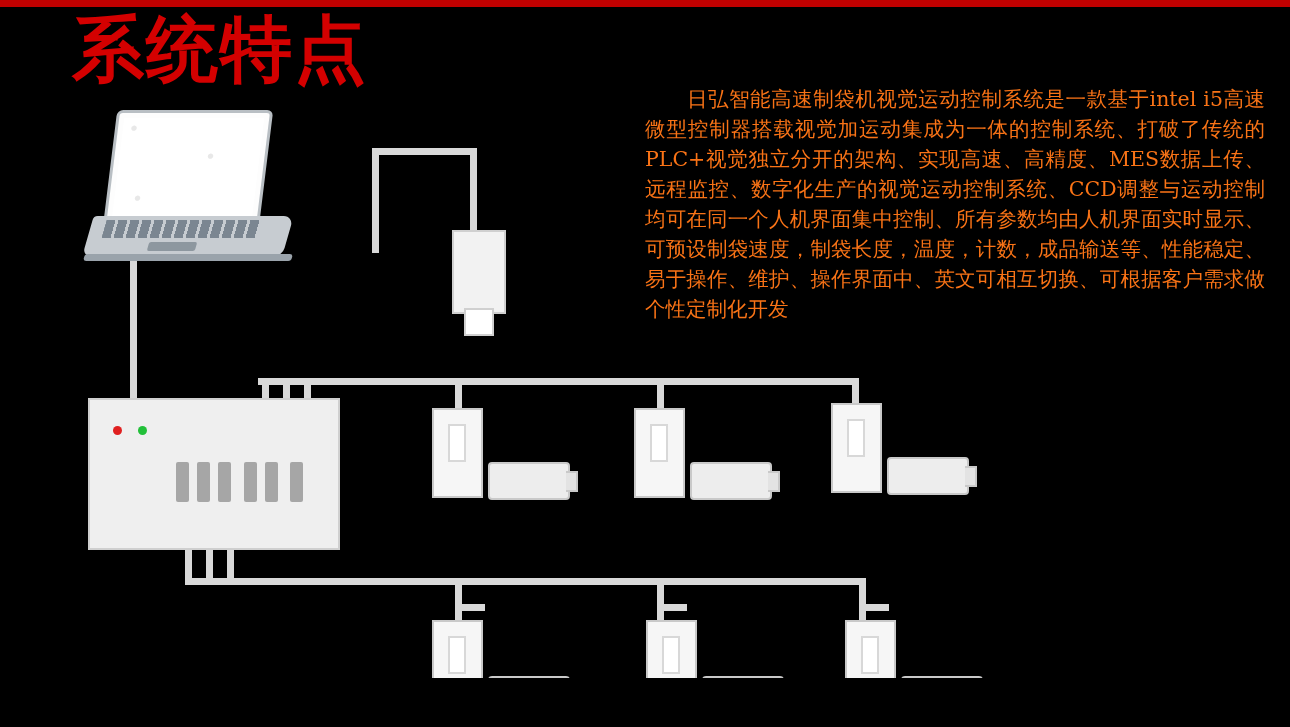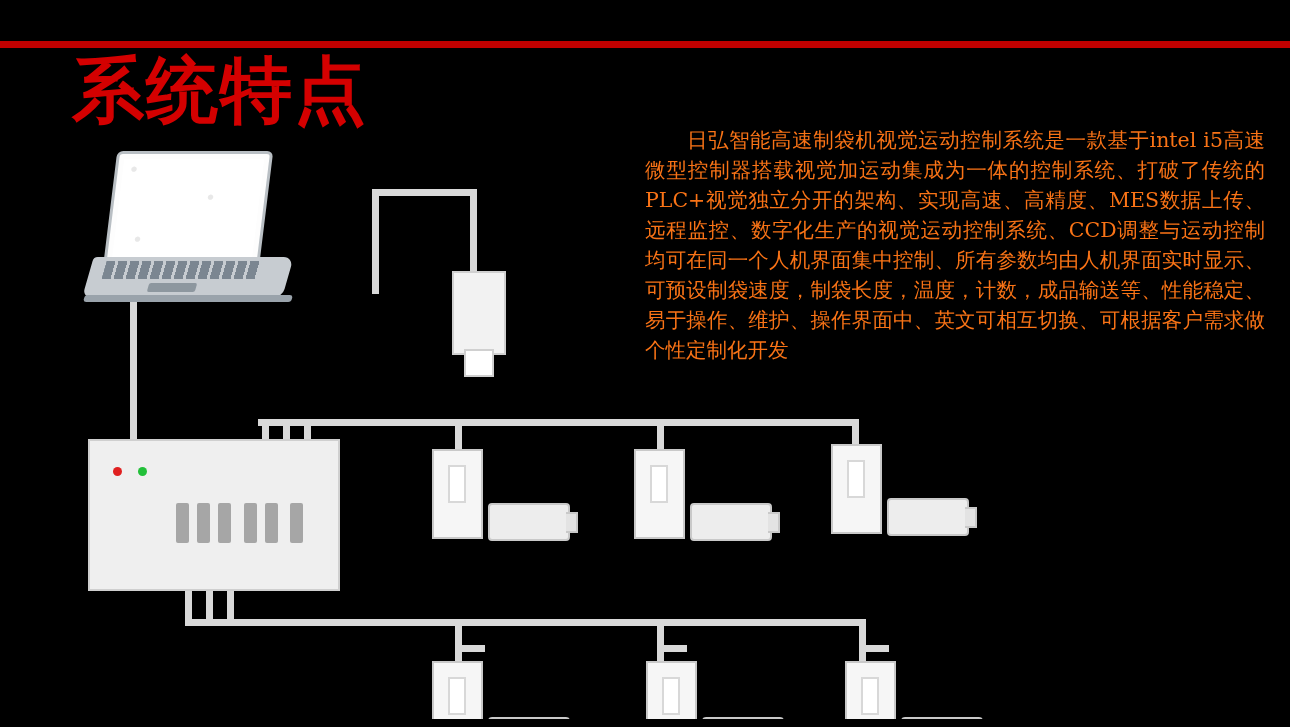--- a/index.html
+++ b/index.html
@@ -12,21 +12,20 @@
     height: 727px;
     overflow: hidden;
     font-family: "Liberation Serif", serif;
   }
   #slide {
     position: relative;
     width: 1290px;
     height: 678px;
     background: #000000;
     overflow: hidden;
-    margin-top: 41px;
   }
 
   
   .top-rule {
     position: absolute;
     left: 0;
     top: 0;
     width: 1290px;
     height: 7px;
     background: #c00000;

